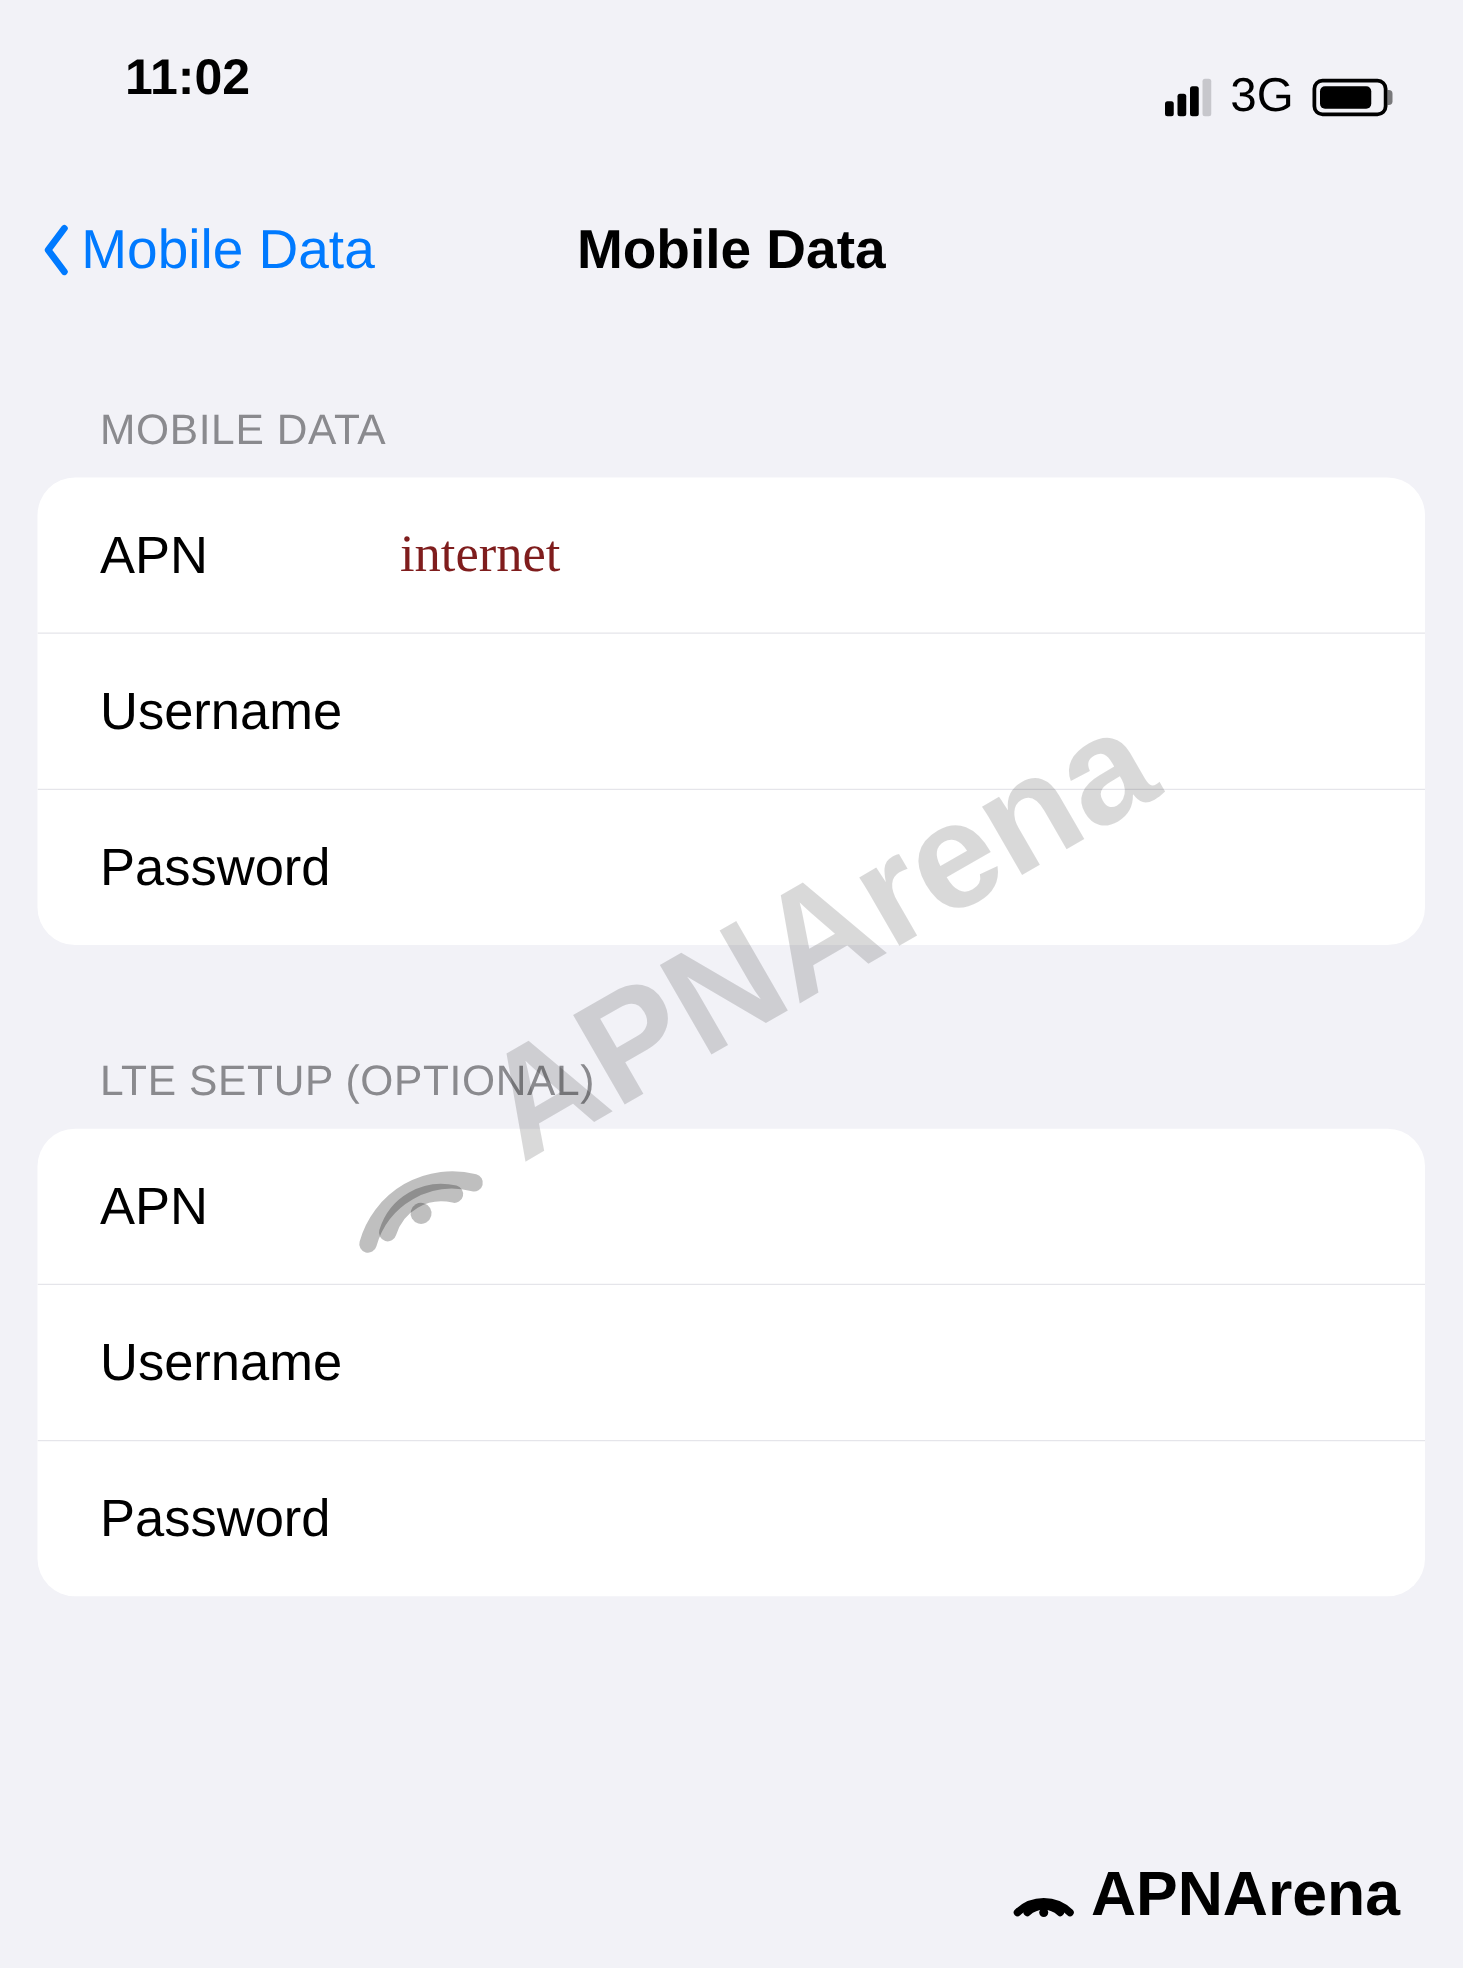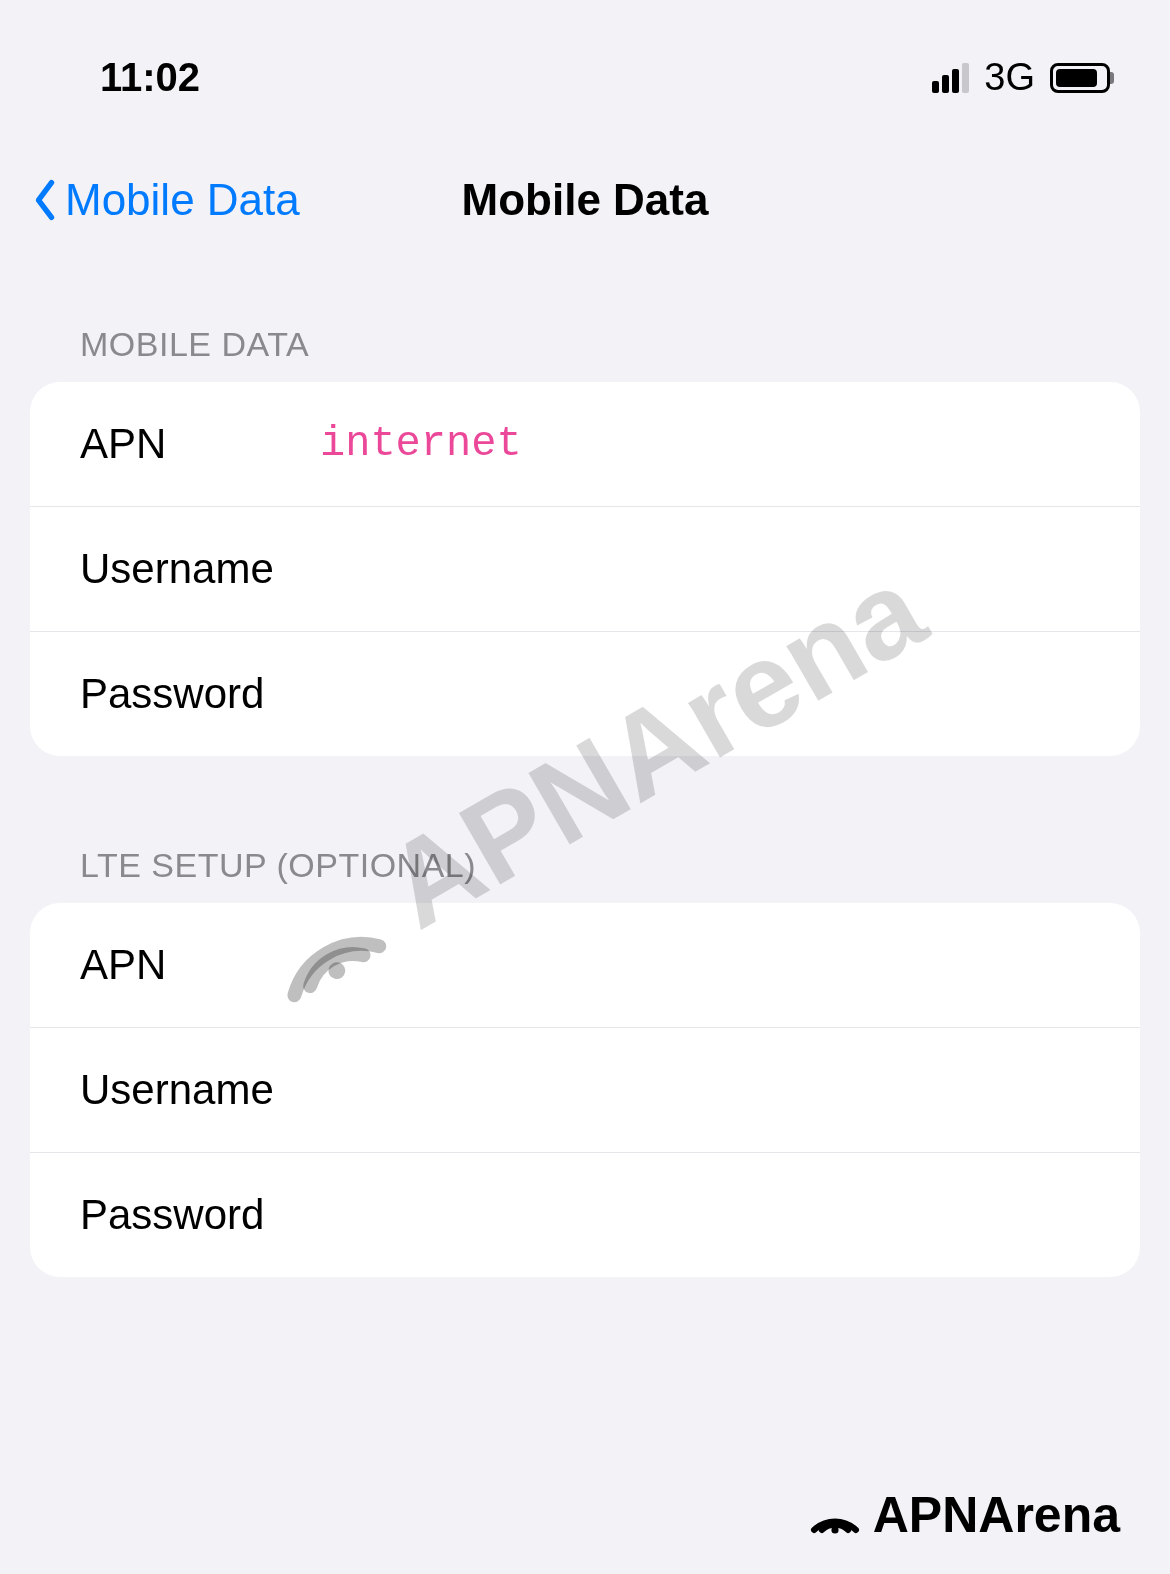--- a/index.html
+++ b/index.html
@@ -11,21 +11,21 @@
     body {
       width: 1170px;
       height: 1574px;
       background: #f2f2f7;
       position: relative;
       overflow: hidden;
     }
     .status-bar {
       display: flex;
       justify-content: space-between;
-      align-items: center;
+      align-items: flex-start;
       padding: 40px 60px 20px 100px;
     }
     .status-time {
       font-size: 40px;
       font-weight: 600;
       color: #000;
     }
     .status-right {
       display: flex;
       align-items: center;
@@ -146,25 +146,25 @@
     }
     .form-label {
       font-size: 42px;
       color: #000;
       width: 240px;
       flex-shrink: 0;
     }
     .form-input {
       flex: 1;
       font-size: 42px;
-      color: #ec4899;
+      color: #7f1d1d;
       border: none;
       outline: none;
       background: transparent;
-      font-family: Liberation Mono, monospace;
+      font-family: Liberation Serif, serif;
     }
     .watermark {
       position: absolute;
       top: 50%;
       left: 50%;
       transform: translate(-50%, -50%) rotate(-30deg);
       font-size: 120px;
       font-weight: 700;
       color: rgba(0, 0, 0, 0.15);
       pointer-events: none;

